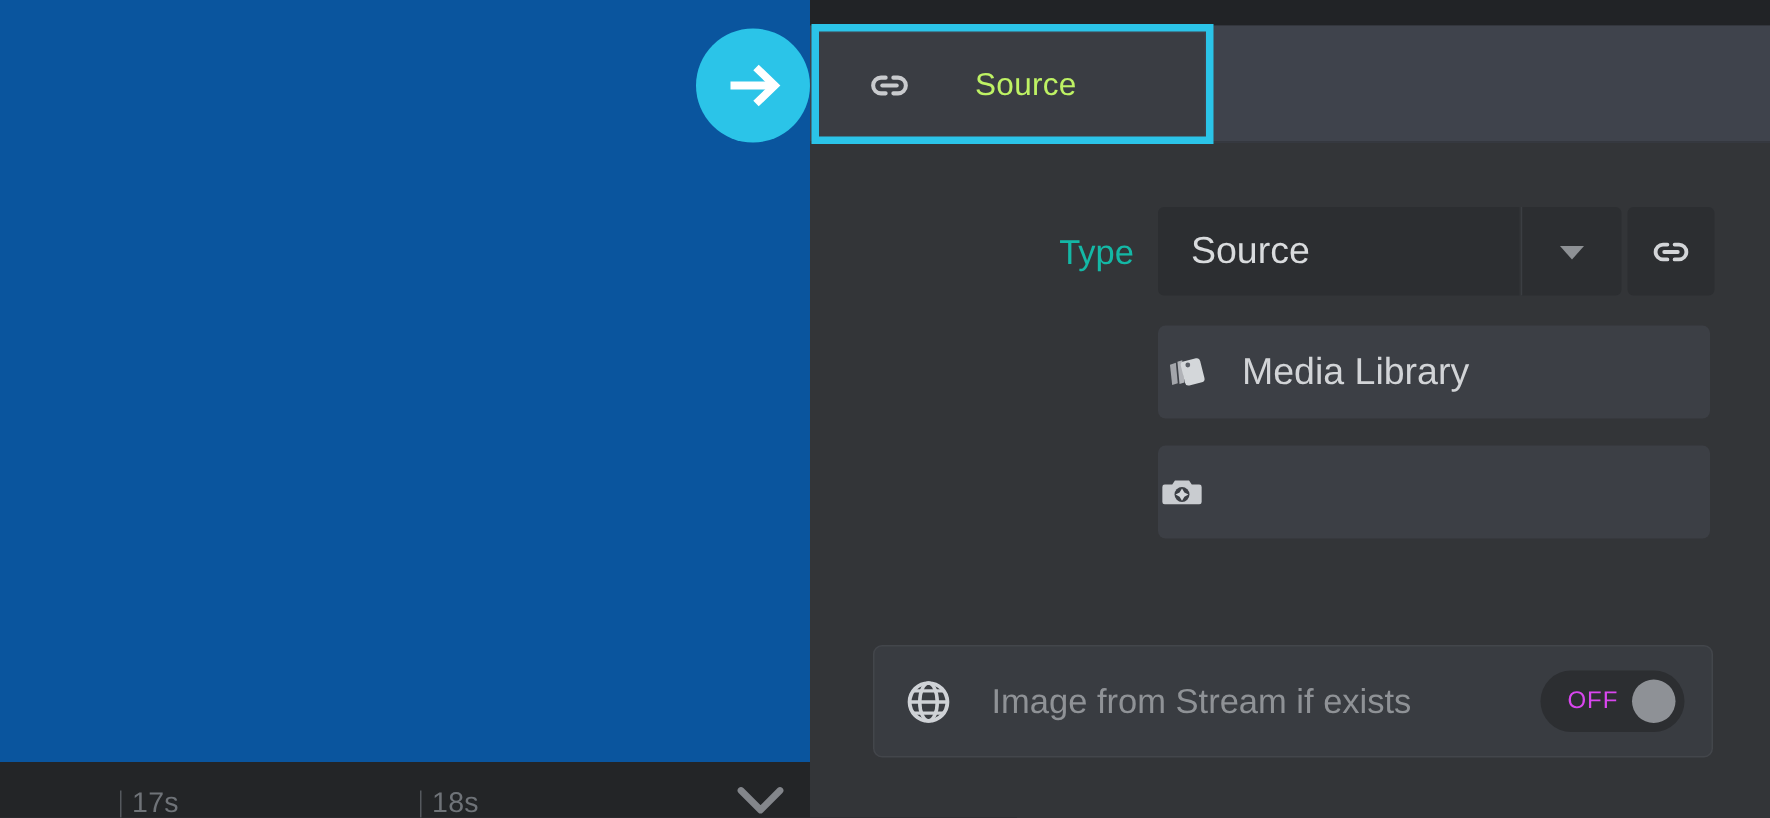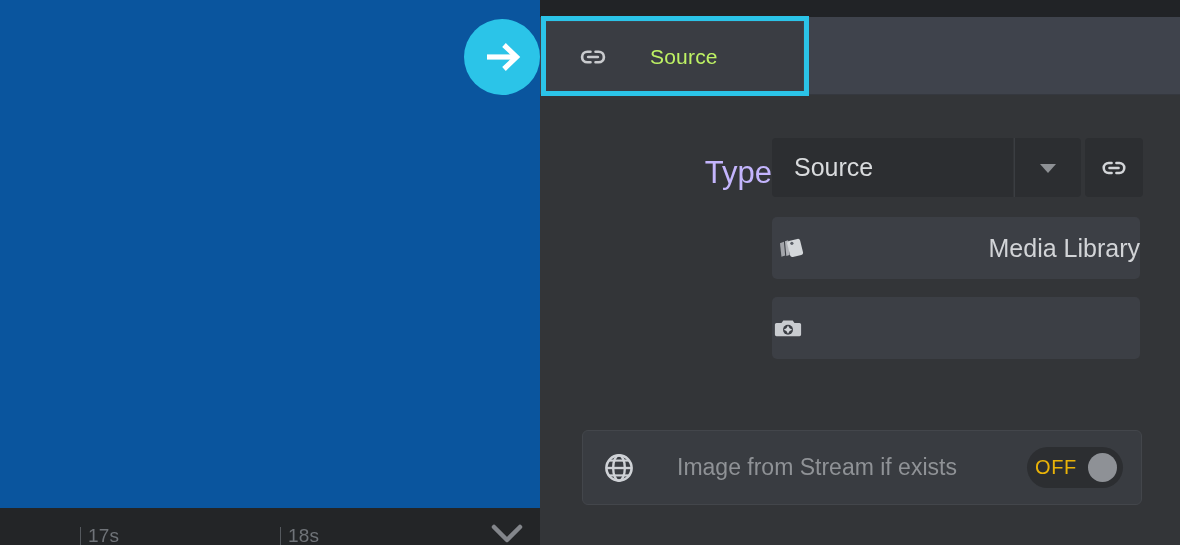--- a/index.html
+++ b/index.html
@@ -120,23 +120,23 @@
   }
 
   
   .prop-row-type {
     position: absolute;
     left: 0; top: 138px;
     width: 640px; height: 60px;
   }
   #label-type {
     position: absolute;
-    right: 408px; top: 17px;
-    color: #c4b5fd;
-    font-size: 31px;
+    right: 424px; top: 17px;
+    color: #14b8a6;
+    font-size: 23px;
   }
   #select-type {
     position: absolute;
     left: 232px; top: 0;
     width: 241px; height: 59px;
     background: #2c2e31;
     border-radius: 4px 0 0 4px;
     display: flex;
     align-items: center;
     padding-left: 22px;
@@ -170,21 +170,21 @@
   }
 
   .lib-button {
     position: absolute;
     left: 772px - 540px;
     width: 368px; height: 62px;
     background: #3c3f45;
     border-radius: 5px;
     display: flex;
     align-items: center;
-    justify-content: space-between;
+    justify-content: flex-start;
   }
   #btn-media-library { left: 232px; top: 217px; }
   #btn-object-library { left: 232px; top: 297px; }
   .lib-button .lib-label {
     color: #d2d4d7;
     font-size: 25px;
     margin-left: 22px;
   }
 
   #row-stream {
@@ -195,39 +195,39 @@
     border: 1px solid #43464b;
     border-radius: 6px;
     box-sizing: border-box;
     display: flex;
     align-items: center;
     padding: 0 18px;
   }
   #label-stream {
     color: #8f9296;
     font-size: 23px;
-    margin-left: 40px;
+    margin-left: 24px;
     flex: 1;
   }
   #toggle-stream {
     width: 96px; height: 41px;
     background: #2c2e31;
     border-radius: 21px;
     display: flex;
     align-items: center;
     justify-content: flex-start;
     padding: 0 7px;
     box-sizing: border-box;
     position: relative;
   }
   #toggle-stream .toggle-text {
-    color: #eab308;
-    font-size: 20px;
+    color: #d946ef;
+    font-size: 16px;
     letter-spacing: .6px;
-    margin-left: 1px;
+    margin-left: 11px;
   }
   #toggle-knob {
     position: absolute;
     right: 6px;
     width: 29px; height: 29px;
     border-radius: 50%;
     background: #8e9196;
   }
 
   .icon { display: flex; align-items: center; justify-content: center; }

